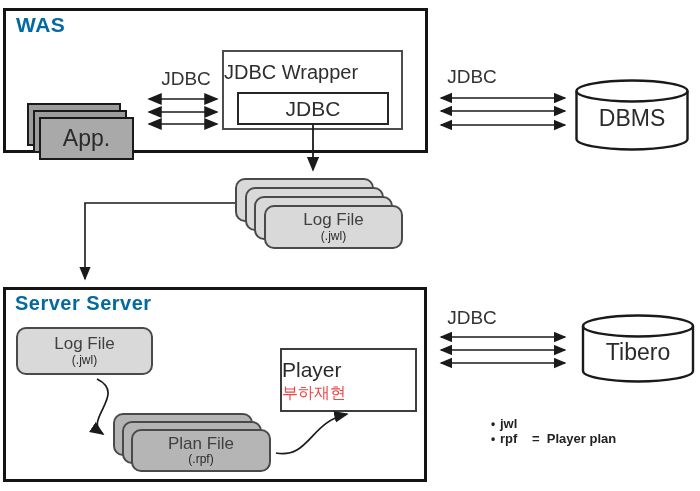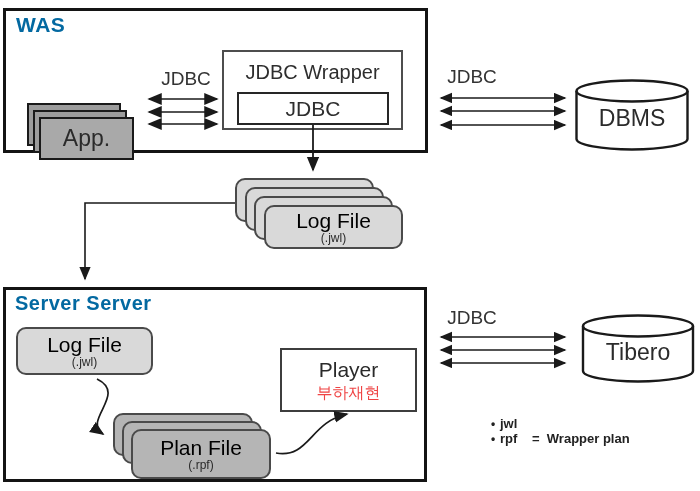--- a/index.html
+++ b/index.html
@@ -10,33 +10,33 @@
   .abs{position:absolute;box-sizing:border-box;}
   
   .frame{border:3px solid #141414;background:transparent;}
   .frame-title{font-weight:bold;font-size:20px;color:#0369a1;letter-spacing:.5px;}
   
   .app-card{border:2.5px solid #1a1a1a;background:#9c9c9c;margin-top:30px;}
   .app-card.front{background:#a9a9a9;display:flex;align-items:center;justify-content:center;
     font-size:23px;color:#2a2a2a;}
   
   .wrapper-box{border:2.5px solid #4d4d4d;background:#ffffff;}
-  .wrapper-title{font-size:20px;color:#2e2e2e;text-align:center;margin-top:9px;}
+  .wrapper-title{font-size:20px;color:#2e2e2e;margin-top:9px;}
   .inner-jdbc{border:2px solid #262626;background:#ffffff;display:flex;align-items:center;
     justify-content:center;font-size:21px;color:#2e2e2e;}
   .link-label{font-size:19px;color:#333;text-align:center;}
   
   .file-card{border:2.5px solid #4a4a4a;border-radius:10px;background:#d9d9d9;}
   .file-card.front{display:flex;flex-direction:column;align-items:center;justify-content:center;line-height:1.1;}
-  .file-title{font-size:21px;color:#000000;}
+  .file-title{font-size:17px;color:#404040;}
   .file-ext{font-size:12px;color:#2a2a2a;text-align:right;}
   .plan{background:#b5b5b5;}
   
   .player-box{border:2.5px solid #3d3d3d;background:#fff;display:flex;flex-direction:column;
-    align-items:center;justify-content:center;line-height:1.25;}
+    align-items:flex-start;justify-content:center;line-height:1.25;}
   .player-title{font-size:21px;color:#2a2a2a;}
   .player-sub{font-size:16px;color:#ef4444;}
   
   .legend{font-size:13px;font-weight:bold;color:#222;}
   .legend-row{display:flex;align-items:baseline;height:15px;}
   .legend-bullet{width:14px;text-align:center;font-size:12px;}
   .legend-term{width:32px;}
   .legend-def{white-space:pre;}
   
   #overlay{position:absolute;left:0;top:0;pointer-events:none;}
@@ -78,41 +78,41 @@
   <div class="abs frame" style="left:3px;top:287px;width:424px;height:195px;"></div>
   <div class="abs frame-title" style="left:15px;top:292px;">Server Server</div>
 
   <div class="abs file-card front" style="left:16px;top:327px;width:137px;height:48px;">
     <span class="file-title">Log File</span>
     <span class="file-ext">(.jwl)</span>
   </div>
 
   <div class="abs file-card plan" style="left:113px;top:413px;width:140px;height:43px;"></div>
   <div class="abs file-card plan" style="left:122px;top:421px;width:140px;height:43px;"></div>
-  <div class="abs file-card plan front" style="left:131px;top:429px;width:140px;height:50px;">
+  <div class="abs file-card plan front" style="left:131px;top:429px;width:140px;height:43px;">
     <span class="file-title">Plan File</span>
     <span class="file-ext">(.rpf)</span>
   </div>
 
   <div class="abs player-box" style="left:280px;top:348px;width:137px;height:64px;">
     <span class="player-title">Player</span>
     <span class="player-sub">부하재현</span>
   </div>
 
   <div class="abs link-label" style="left:438px;top:307px;width:68px;">JDBC</div>
 
   <div class="abs legend" style="left:486px;top:416px;">
     <div class="legend-row">
       <span class="legend-bullet">•</span>
       <span class="legend-term">jwl</span>
     </div>
     <div class="legend-row">
       <span class="legend-bullet">•</span>
       <span class="legend-term">rpf</span>
-      <span class="legend-def">=  Wrapper plan</span>
+      <span class="legend-def">=  Player plan</span>
     </div>
   </div>
 
   <svg id="overlay" width="700" height="491" viewBox="0 0 700 491">
     <defs>
       <marker id="ah" markerWidth="9" markerHeight="8" refX="7.5" refY="3.5" orient="auto-start-reverse">
         <path d="M0,0 L8.5,3.5 L0,7 Z" fill="#1a1a1a"></path>
       </marker>
     </defs>
 

